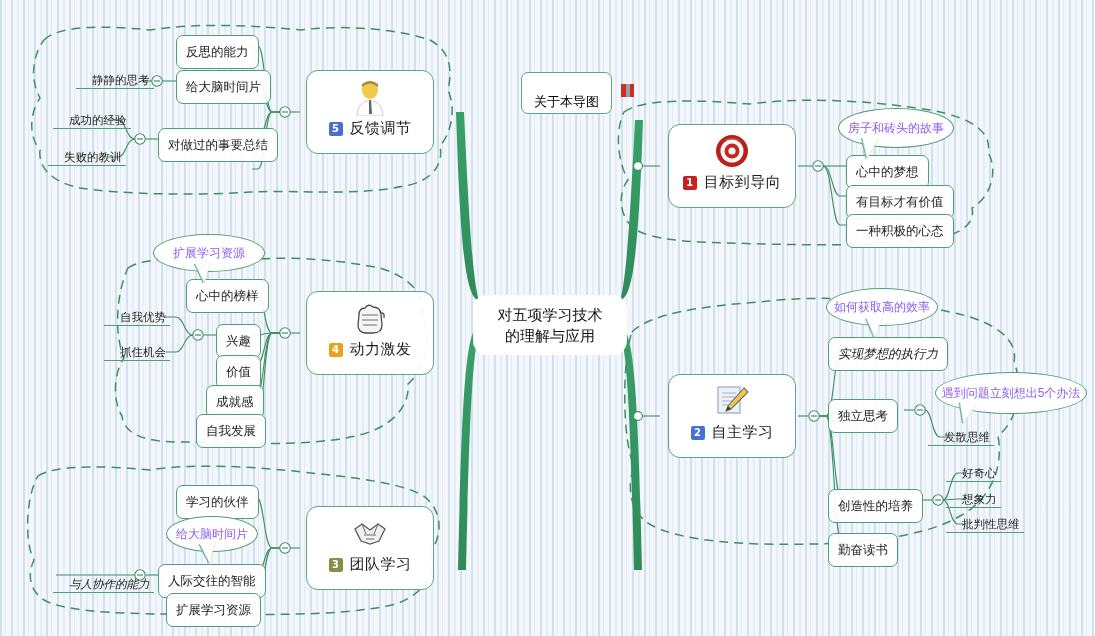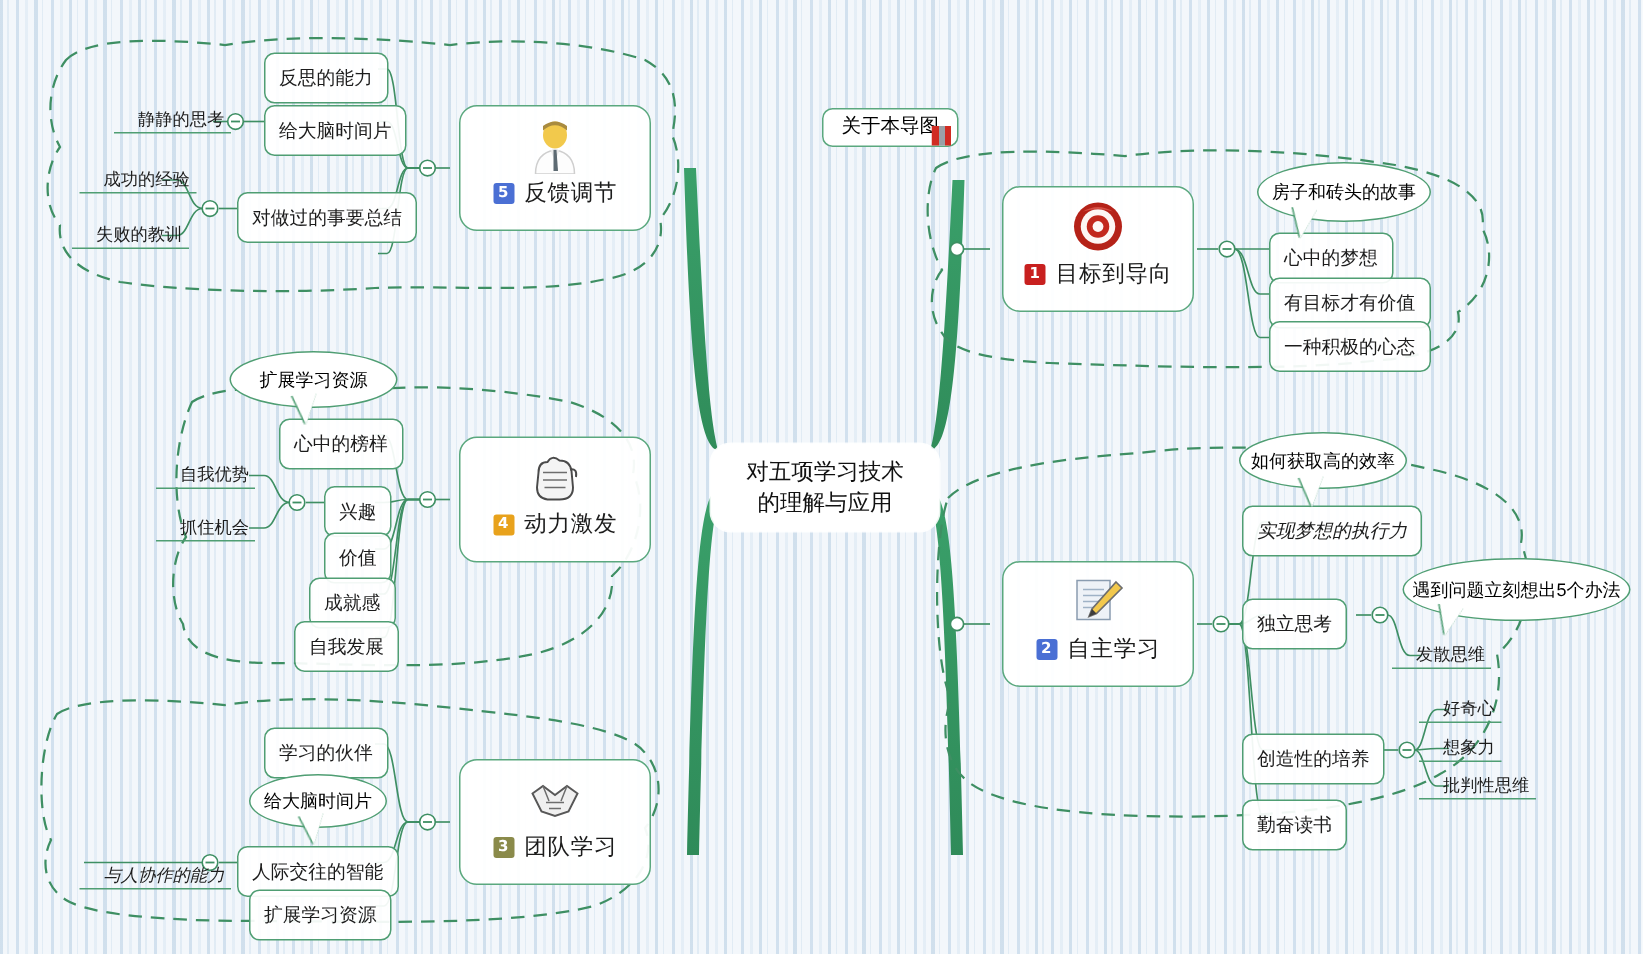--- a/index.html
+++ b/index.html
@@ -88,37 +88,37 @@
     box-shadow: 0 0 0 1px rgba(255,255,255,0.9);
   }
   
   .callout {
     position: absolute;
     background: #fff;
     border: 1px solid #4f9e73;
     border-radius: 50%;
     display:flex; align-items:center; justify-content:center;
     font-size: 12px; white-space: nowrap;
-    color: #000000;
+    color: #8b5cf6;
     z-index: 6;
   }
   .callout .tail {
     position: absolute;
     width: 0; height: 0;
     border-left: 7px solid transparent;
     border-right: 9px solid transparent;
     border-top: 20px solid #fff;
     filter: drop-shadow(0.6px 0.6px 0 #4f9e73) drop-shadow(-0.8px 0.4px 0 #4f9e73);
   }
   
   #about {
-    position: absolute; left: 548px; top: 72px;
-    padding: 4px 12px; height: 26px;
+    position: absolute; left: 521px; top: 72px;
+    padding: 20px 12px; height: 26px;
     background: #fff; border: 1px solid #5aa87e; border-radius: 7px;
-    font-size: 13px; display:flex; align-items:flex-end;
+    font-size: 13px; display:flex; align-items:flex-start;
   }
   #about-flag { position:absolute; left: 621px; top: 84px; width: 13px; height: 15px; }
 </style>
 </head>
 <body>
 
 <div id="canvas">
 
   <svg id="links" viewBox="0 0 1095 636" xmlns="http://www.w3.org/2000/svg">
     <defs>

